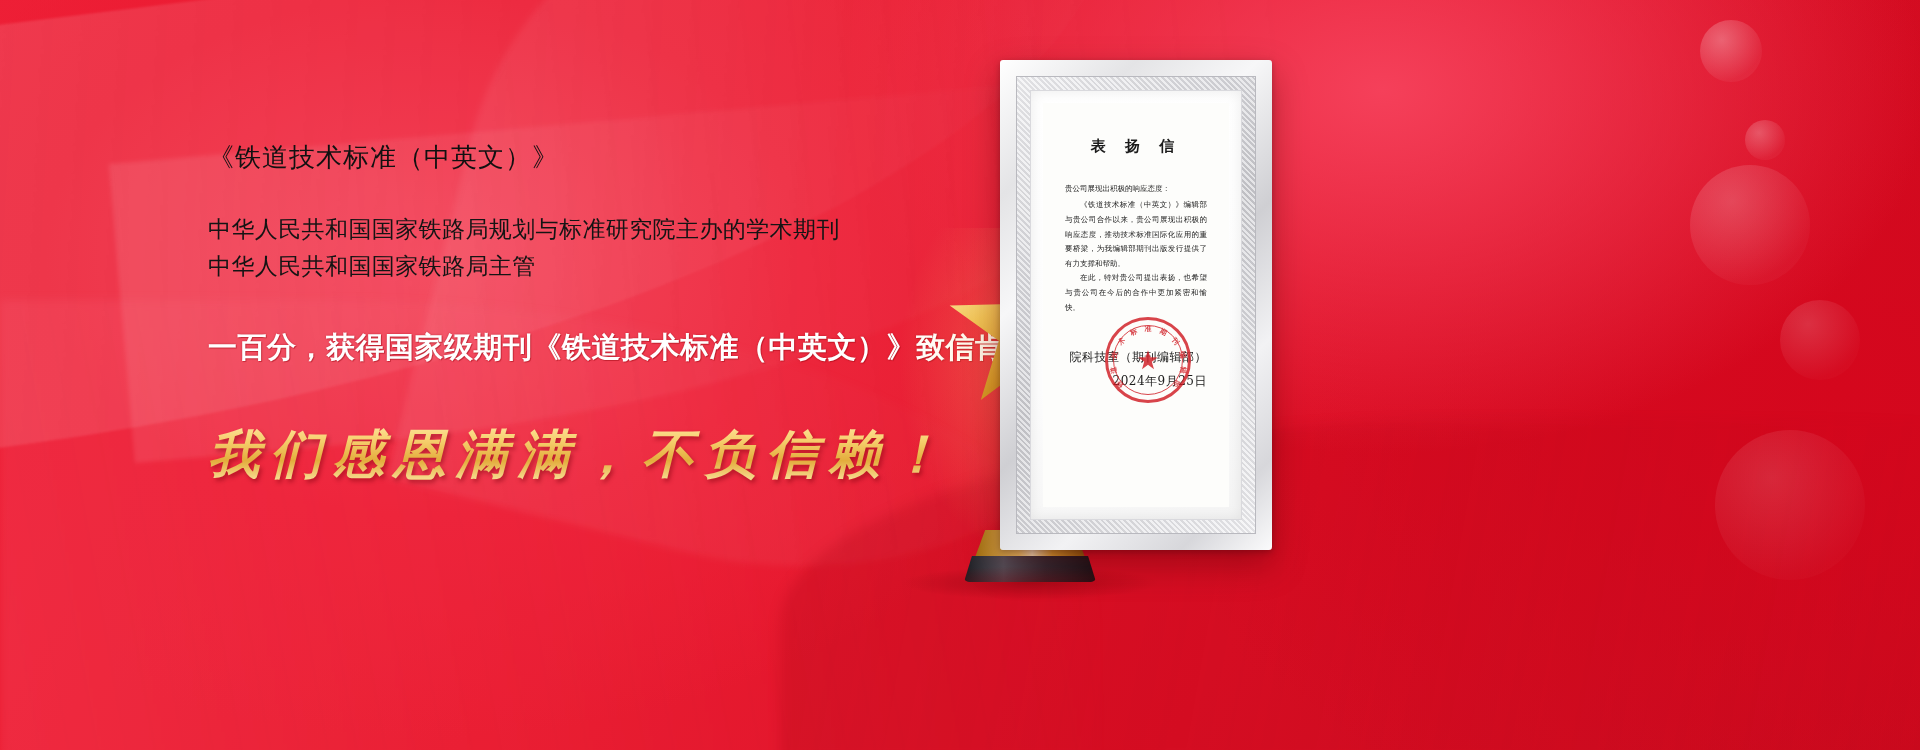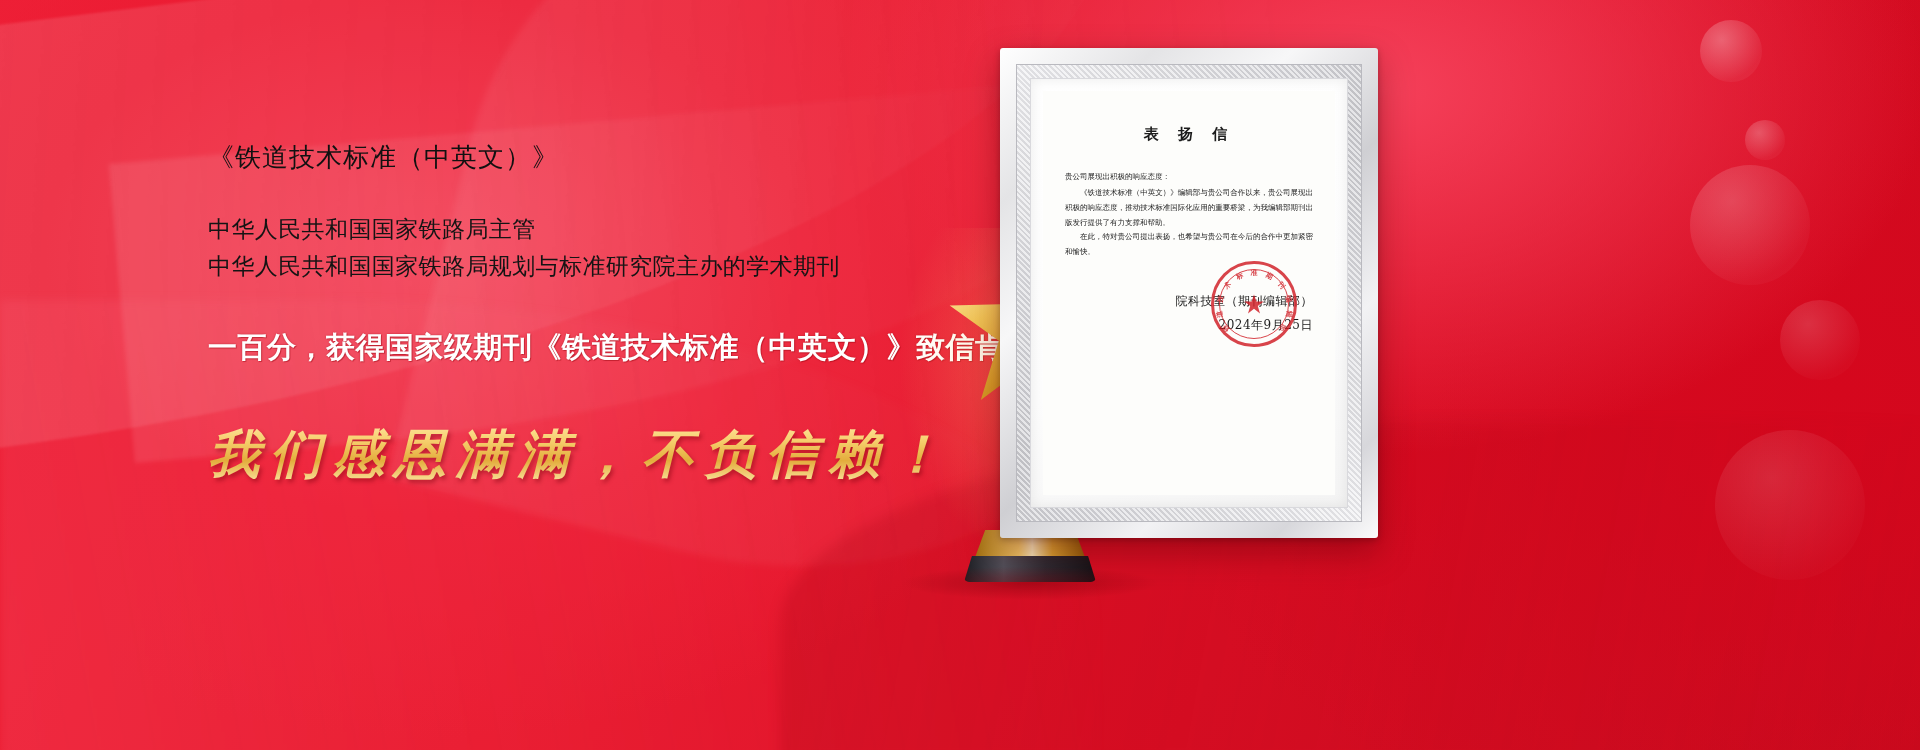--- a/index.html
+++ b/index.html
@@ -96,21 +96,21 @@
   #trophy-base1 { position:absolute; left:44px; top:282px; width:112px; height:30px;
     background:linear-gradient(90deg,#9e6a0c,#f2cb68 40%,#fdf0c0 52%,#d9a431 70%,#8e5c07);
     clip-path:polygon(10% 0%, 90% 0%, 100% 100%, 0% 100%); }
   #trophy-base2 { position:absolute; left:34px; top:308px; width:132px; height:26px;
     background:linear-gradient(90deg,#1d1d22,#50505a 30%,#2a2a32 62%,#121216);
     clip-path:polygon(6% 0%, 94% 0%, 100% 100%, 0% 100%); border-radius:0 0 5px 5px; }
   #trophy-shadow { position:absolute; left:-30px; top:318px; width:260px; height:34px;
     background:radial-gradient(ellipse at 50% 50%, rgba(120,0,10,.45), rgba(120,0,10,0) 70%); }
 
   
-  #certificate { position:absolute; left:1000px; top:48px; width:378px; height:490px; }
+  #certificate { position:absolute; left:1000px; top:60px; width:272px; height:490px; }
   #cert-frame {
     position:absolute; inset:0;
     background:linear-gradient(135deg,#ffffff 0%,#e4e4e6 18%,#f7f7f8 34%,#cfcfd3 54%,#f2f2f4 72%,#d7d7db 88%,#fbfbfc 100%);
     border-radius:3px;
     box-shadow:0 14px 34px rgba(90,0,8,.42), 0 2px 6px rgba(0,0,0,.25);
     padding:16px;
   }
   #cert-frame-inner {
     position:absolute; left:16px; top:16px; right:16px; bottom:16px;
     background:
@@ -172,22 +172,22 @@
   <div class="bubble b1"></div>
   <div class="bubble b2"></div>
   <div class="bubble b3"></div>
   <div class="bubble b4"></div>
   <div class="bubble b5"></div>
   <div class="bubble b6"></div>
 
   <div id="text-col">
     <div id="journal-title">《铁道技术标准（中英文）》</div>
 
+    <div class="body-line">中华人民共和国国家铁路局规划与标准研究院主办的学术期刊</div>
     <div class="body-line">中华人民共和国国家铁路局主管</div>
-    <div class="body-line">中华人民共和国国家铁路局规划与标准研究院主办的学术期刊</div>
 
     <div id="headline">一百分，获得国家级期刊《铁道技术标准（中英文）》致信肯定!</div>
 
     <div id="calligraphy">我们感恩满满，不负信赖！</div>
   </div>
 
   <div id="trophy">
     <div id="trophy-glow"></div>
     <div id="trophy-star"></div>
     <div id="trophy-star-hl"></div>

